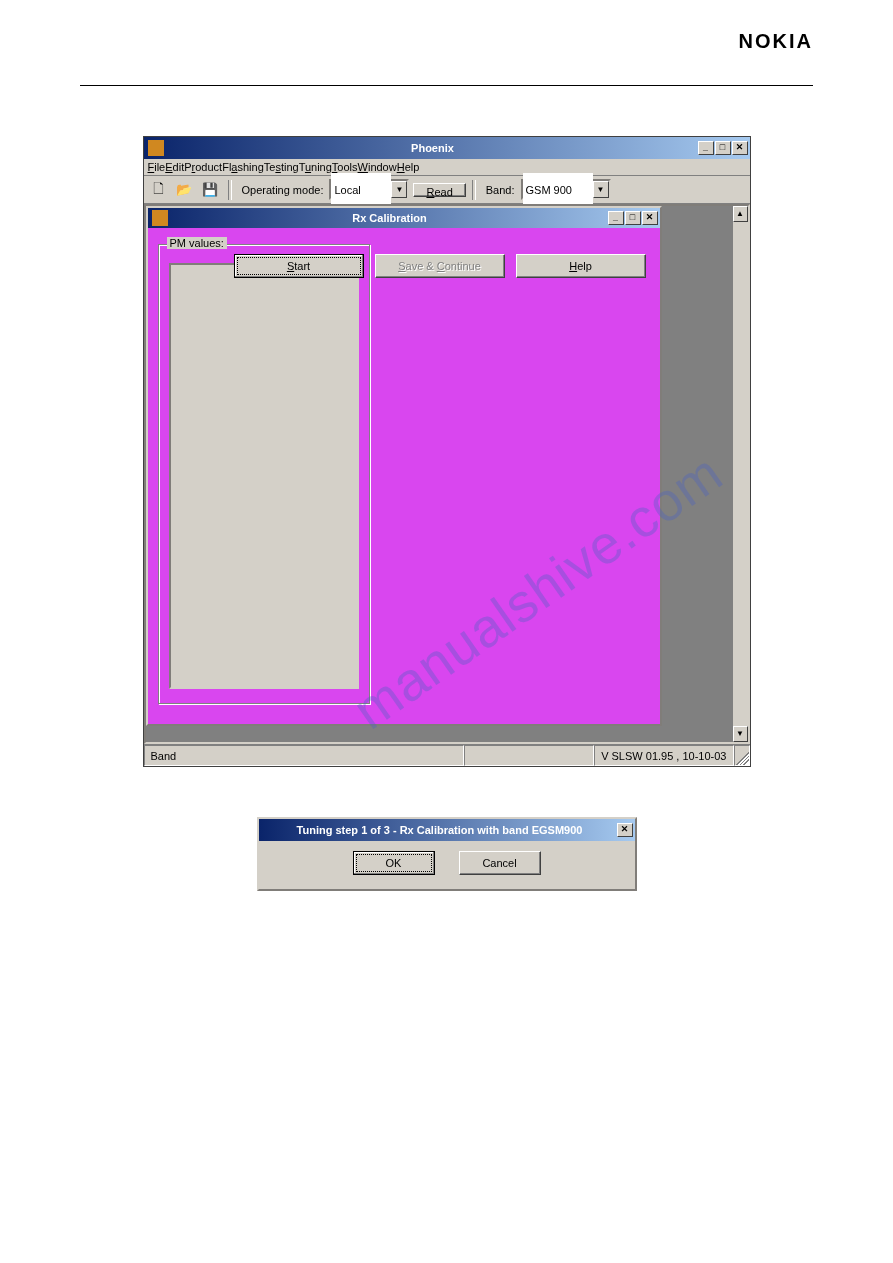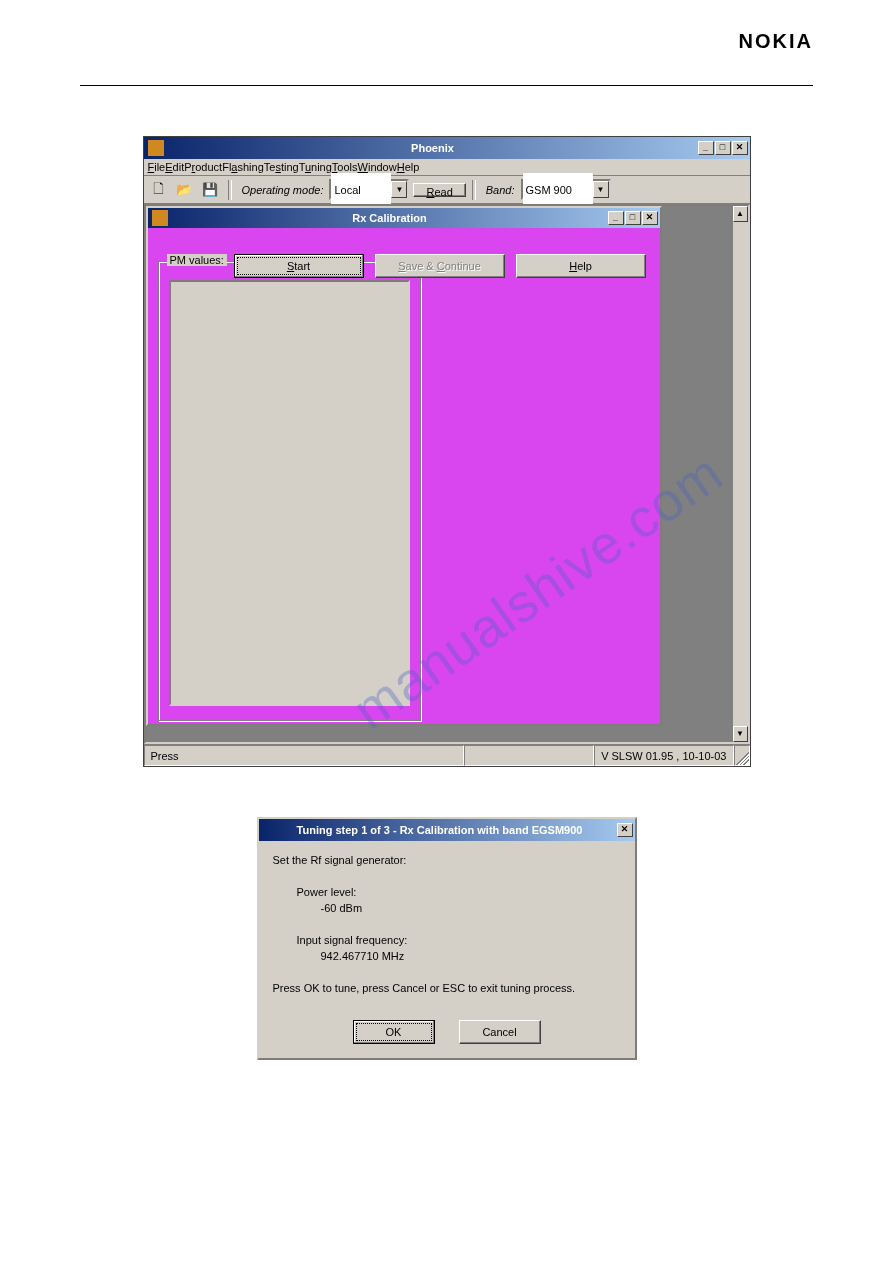--- a/index.html
+++ b/index.html
@@ -90,21 +90,21 @@
     border: 1px solid #d4d0c8;
     display: flex; align-items:center; justify-content:center;
     font-size: 13px;
   }
   .tool-sep {
     width:4px; height:20px;
     border-left: 1px solid #808080;
     border-right: 1px solid #fff;
     margin:0 2px;
   }
-  .toolbar label { margin: 0 2px 0 4px; font-style: italic; }
+  .toolbar label { margin: 0 2px 0 4px; }
   .combo {
     display: inline-flex;
     background: #fff;
     border: 2px inset #d4d0c8;
     height: 21px;
     align-items: center;
   }
   .combo input {
     border: none;
     outline: none;
@@ -185,24 +185,24 @@
   }
   .child .titlebar { height:20px; }
   .child-body {
     padding: 10px;
     position: relative;
     height: calc(100% - 20px);
   }
   .group {
     border: 1px solid #808080;
     box-shadow: 1px 1px 0 #fff inset, 1px 1px 0 #fff;
-    width: 263px;
+    width: 212px;
     height: 460px;
     position: relative;
-    margin-top: 23px;
+    margin-top: 6px;
   }
   .group-label {
     position: absolute;
     top: -8px; left: 8px;
     background: #d4d0c8;
     padding: 0 3px;
   }
   .group-inner {
     position:absolute;
     top:18px; left:10px; right:10px; bottom:14px;
@@ -345,45 +345,34 @@
         </div>
       </div>
       <div class="mdi-scroll">
         <div class="arrow">▲</div>
         <div class="track"></div>
         <div class="arrow">▼</div>
       </div>
     </div>
 
     <div class="statusbar">
-      <div class="cell">Press</div>
+      <div class="cell">Band</div>
       <div class="cell mid"></div>
       <div class="cell">V SLSW 01.95 , 10-10-03</div>
       <div class="cell grip"></div>
     </div>
   </div>
 
   <div class="dialog-wrap">
     <div class="titlebar">
       <span class="title-text" style="font-size:11px">Tuning step 1 of 3 - Rx Calibration with band EGSM900</span>
       <div class="win-btns">
         <div class="win-btn">✕</div>
       </div>
     </div>
-    <div class="dialog-body">
-      <div>Set the Rf signal generator:</div>
-      <br>
-      <div class="indent">Power level:</div>
-      <div class="indent2">-60 dBm</div>
-      <br>
-      <div class="indent">Input signal frequency:</div>
-      <div class="indent2">942.467710 MHz</div>
-      <br>
-      <div>Press OK to tune, press Cancel or ESC to exit tuning process.</div>
-    </div>
     <div class="dlg-btns">
       <button class="btn focused">OK</button>
       <button class="btn">Cancel</button>
     </div>
   </div>
 
 </div>
 
 <div class="watermark">manualshive.com</div>
 

